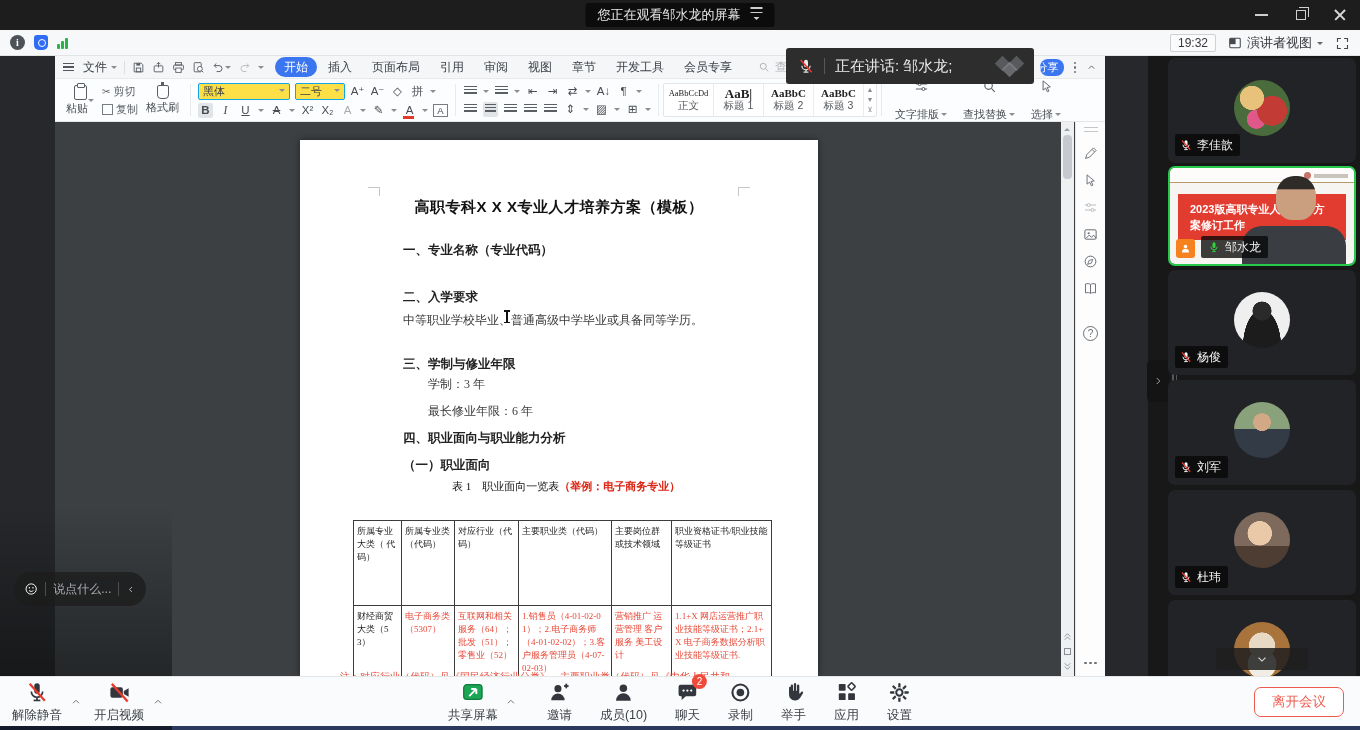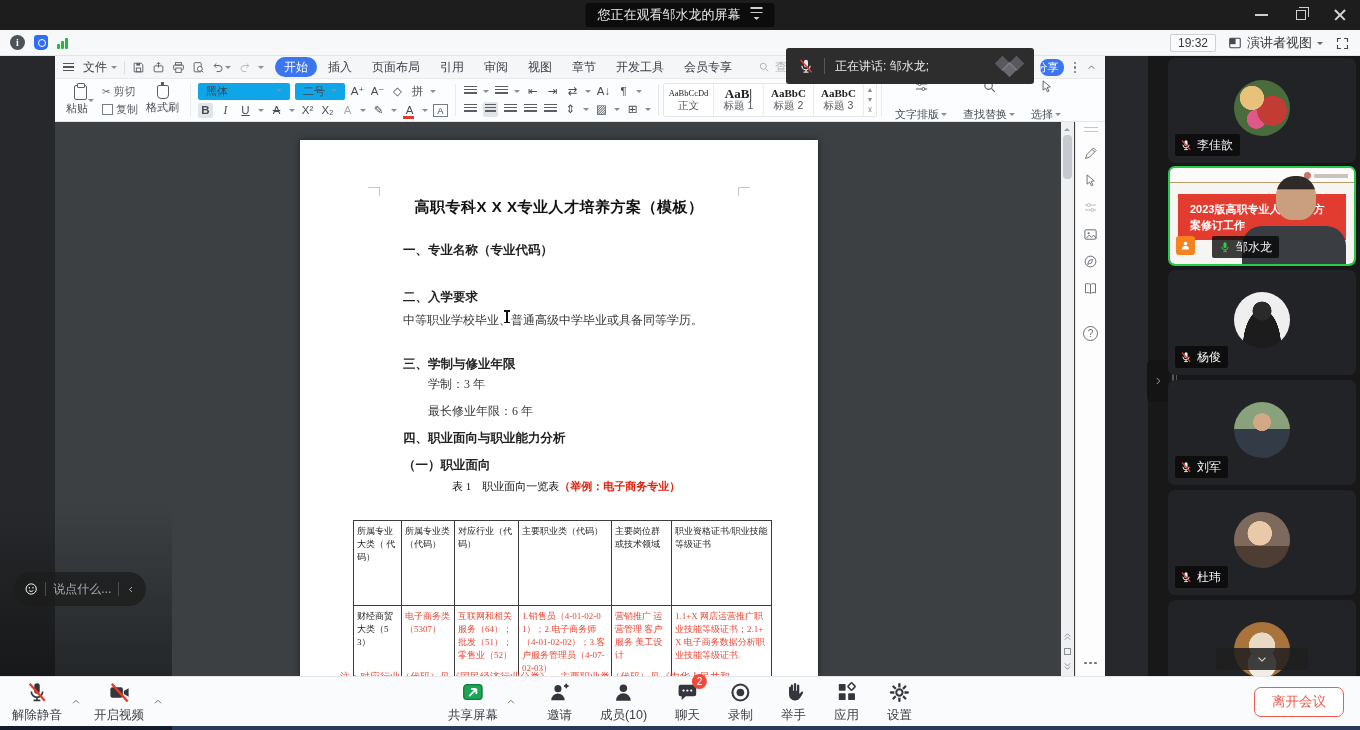--- a/index.html
+++ b/index.html
@@ -65,21 +65,21 @@
 .bigbtn { display:flex; flex-direction:column; align-items:center; justify-content:center; gap:1px; padding:0 4px; font-size:11px; }
 .stackcol { display:flex; flex-direction:column; justify-content:center; gap:3px; font-size:11px; }
 .stackcol span { display:flex; align-items:center; gap:3px; color:#5a5f66; }
 .clip-ico { width:13px; height:15px; border:1.3px solid #5a5f66; border-radius:2px; position:relative; }
 .clip-ico::after { content:""; position:absolute; left:2px; top:-3px; width:6px; height:3px; background:#fcfdfe; border:1.3px solid #5a5f66; border-radius:1px; }
 .brush-ico { width:12px; height:14px; border:1.3px solid #5a5f66; border-radius:2px 2px 4px 4px; position:relative; }
 .brush-ico::after { content:""; position:absolute; left:3.5px; top:-4px; width:3px; height:4px; background:#5a5f66; }
 .xsq { width:11px; height:11px; border:1.2px solid #777c83; }
 .fontcol { display:flex; flex-direction:column; gap:3px; justify-content:center; }
 .frow { display:flex; align-items:center; gap:5px; }
-.combo { border:4px solid #0ea5e9; background:#0ea5e9; border-radius:2px; height:17px; display:flex; align-items:center; justify-content:space-between; padding:0 4px; font-size:11px; color:#3c4148; }
+.combo { border:1px solid #0ea5e9; background:#fde047; border-radius:2px; height:17px; display:flex; align-items:center; justify-content:space-between; padding:0 4px; font-size:11px; color:#3c4148; }
 .combo .dcaret { margin-top:2px; }
 .fbtn { min-width:15px; height:15px; display:flex; align-items:center; justify-content:center; color:#474c52; font-size:11.5px; }
 .fbtn.on { background:#e2e5e8; border-radius:2px; } 
 .ubar { text-decoration:underline; }
 .fontA { position:relative; }
 .fontA::after { content:""; position:absolute; left:1px; bottom:-1px; width:11px; height:2.5px; background:#e03a2a; }
 .lines-ico { width:13px; height:10px; background:repeating-linear-gradient(to bottom,#5a5f66 0 1.2px,transparent 1.2px 3.2px); }
 .lines-ico.c { width:11px; }
 .styles { display:flex; align-items:stretch; border:1px solid #e3e5e7; border-radius:2px; background:#fff; margin:2px 0; }
 .stylecard { width:50px; display:flex; flex-direction:column; align-items:center; justify-content:center; border-right:1px solid #ececee; padding:1px 0; }
@@ -130,21 +130,21 @@
 .greenbar { position:absolute; right:32px; top:110px; width:4px; height:46px; border-radius:2px; background:linear-gradient(to bottom,#d8dcdf 0%,#bfe7c8 40%,#2ec552 100%); }
 
 
 .collapse { position:absolute; left:1147px; top:304px; width:22px; height:42px; background:#141414; border-radius:5px 0 0 5px; display:flex; align-items:center; justify-content:center; }
 .grip { position:absolute; left:1172px; top:312px; display:flex; gap:2px; }
 .grip i { width:1.5px; height:26px; background:#55585c; }
 
 
 .toast { position:absolute; left:786px; top:48px; width:248px; height:36px; background:#2d2d2e; border-radius:3px; display:flex; align-items:center; padding:0 12px; gap:10px; z-index:30; }
 .toast .tsep { width:1px; height:16px; background:#56585a; }
-.toast .ttext { color:#ececec; font-size:12px; white-space:nowrap; }
+.toast .ttext { color:#ececec; font-size:15px; white-space:nowrap; }
 .tdiamonds { margin-left:auto; display:flex; }
 .tdiamonds i { width:11px; height:11px; background:#8e9196; opacity:.45; transform:rotate(45deg); margin-left:-4px; }
 .tdiamonds i:nth-child(2){ opacity:.6; margin-top:6px; }
 
 
 .chat-fade { position:absolute; left:0; top:450px; width:172px; height:232px; background:linear-gradient(to bottom,rgba(0,0,0,0),rgba(0,0,0,.55)); z-index:5; }
 .chat-pill { position:absolute; left:14px; top:572px; width:132px; height:34px; background:rgba(28,28,28,.78); border-radius:17px; display:flex; align-items:center; padding:0 10px; gap:7px; z-index:6; }
 .cp-sep { width:1px; height:14px; background:#4d4d4d; }
 .cp-text { color:#a9adb2; font-size:12px; white-space:nowrap; flex:1; }
 
@@ -162,21 +162,21 @@
 .nametag { position:absolute; left:7px; bottom:7px; background:rgba(8,8,8,.78); border-radius:2px; padding:2.5px 7px 2.5px 5px; display:flex; align-items:center; gap:5px; color:#f2f2f2; font-size:12px; white-space:nowrap; z-index:3; }
 .slide { position:absolute; inset:0; background:#f7f5f1; border-radius:5px; overflow:hidden; }
 .slide-head { position:absolute; left:0; top:0; width:100%; height:15px; background:#fdfcfa; border-bottom:1px solid #b89a6a; }
 .slide-logo { position:absolute; right:6px; top:4px; display:flex; align-items:center; gap:3px; }
 .slide-logo .lc { width:7px; height:7px; border-radius:50%; background:#b03a2e; opacity:.7; }
 .slide-logo .lt { width:34px; height:4px; background:#c9c4bb; }
 .banner { position:absolute; left:8px; right:8px; top:26px; height:46px; background:#e23b30; color:#fff; font-size:11px; font-weight:bold; display:flex; flex-direction:column; justify-content:center; padding-left:12px; line-height:16px; }
 .head-p { position:absolute; right:38px; top:8px; width:40px; height:44px; border-radius:45% 45% 40% 40%; background:linear-gradient(to bottom,#2e2b28 0 30%,#c99f7f 31%); z-index:2; }
 .body-p { position:absolute; right:8px; bottom:0; width:104px; height:38px; border-radius:20px 20px 0 0; background:#3a3d42; z-index:2; }
 .badge-host { width:19px; height:19px; border-radius:3px; background:#f5821f; display:flex; align-items:center; justify-content:center; }
-.badges { position:absolute; left:6px; bottom:6px; display:flex; align-items:flex-start; gap:17px; z-index:3; }
+.badges { position:absolute; left:6px; bottom:6px; display:flex; align-items:flex-end; gap:6px; z-index:3; }
 .badges .nt2 { background:rgba(8,8,8,.78); border-radius:2px; padding:2.5px 7px; display:flex; align-items:center; gap:5px; color:#f2f2f2; font-size:12px; }
 .scroll-more { position:absolute; left:50%; transform:translateX(-50%); bottom:6px; width:92px; height:22px; background:rgba(30,30,30,.85); border-radius:4px; display:flex; align-items:center; justify-content:center; z-index:4; }
 
 
 .toolbar { position:absolute; left:0; top:676px; width:1360px; height:50px; background:#fafbfc; border-top:1px solid #e4e6e8; z-index:10; }
 .tb-item { display:flex; flex-direction:column; align-items:center; justify-content:center; gap:3px; color:#3a3e44; font-size:12.5px; white-space:nowrap; }
 .tb-item .ic { height:24px; display:flex; align-items:center; justify-content:center; position:relative; color:#33373d; }
 .tb-left { position:absolute; left:12px; top:0; height:50px; display:flex; align-items:center; gap:6px; }
 .tb-center { position:absolute; left:50%; top:0; transform:translateX(-50%); height:50px; display:flex; align-items:center; gap:28px; }
 .chev-small { color:#6f747a; margin:0 2px; display:flex; align-items:center; }

